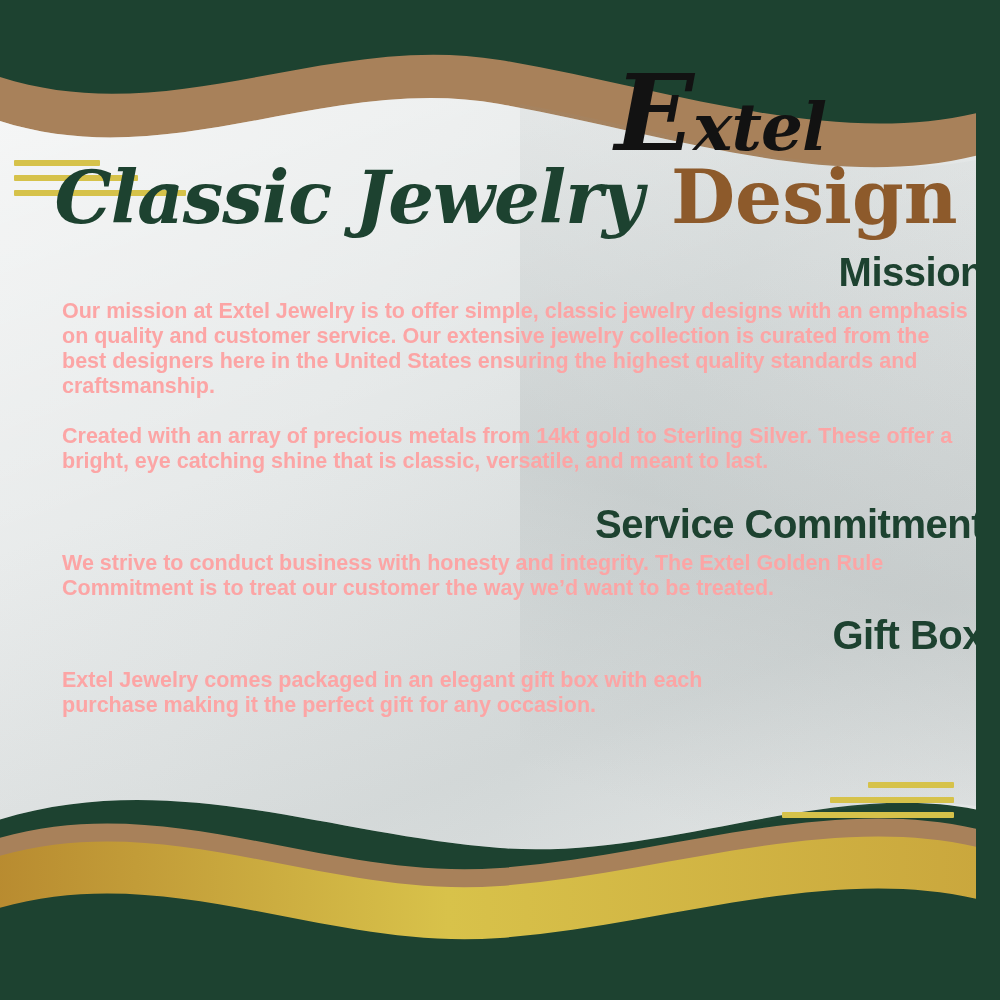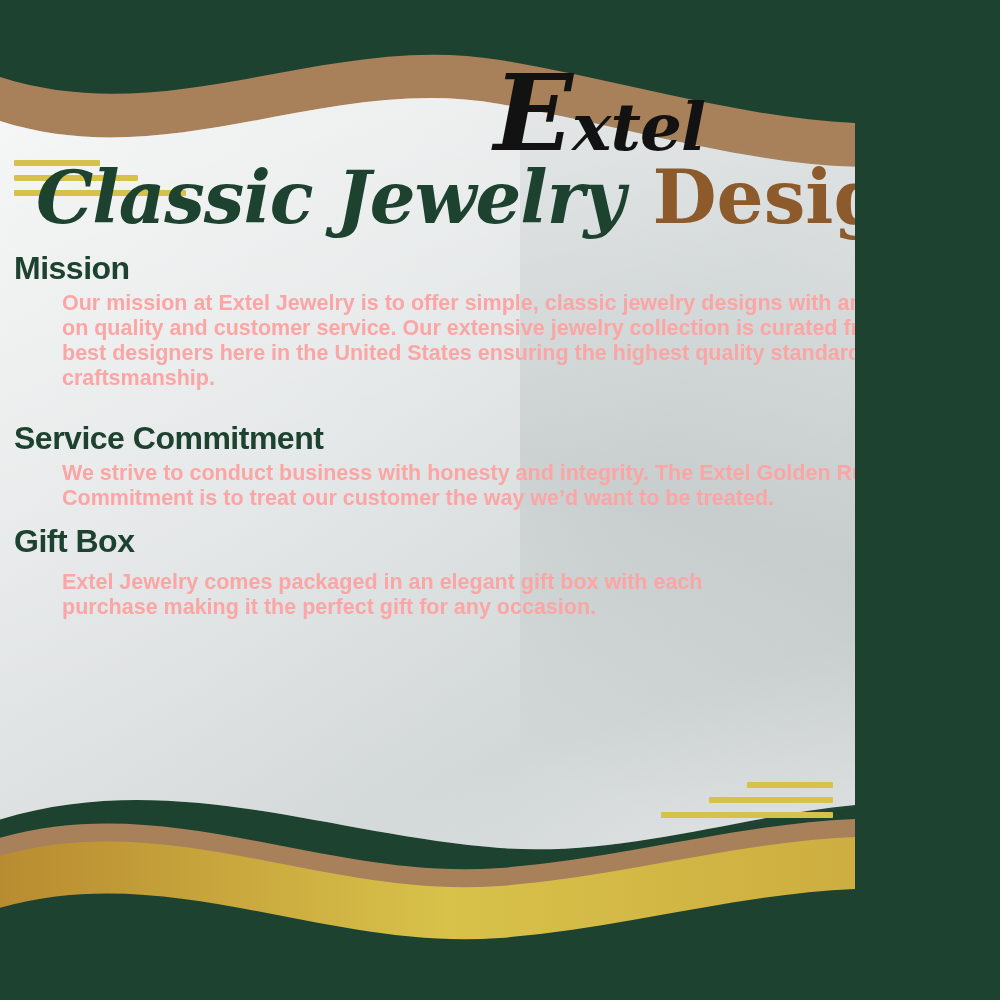--- a/index.html
+++ b/index.html
@@ -2,21 +2,21 @@
 <html><head>
 <meta charset="utf-8">
 <style>
   html,body{margin:0;padding:0;}
   body{
     width:1000px;height:1000px;overflow:hidden;
     font-family:"Liberation Sans", sans-serif;
     background:#1d4230;
     position:relative;
   }
-  .canvas{position:absolute;inset:0;width:855px;height:1000px;overflow:hidden;}
+  .canvas{position:absolute;inset:0;width:976px;height:1000px;overflow:hidden;}
 
   
   .bg-dark{position:absolute;inset:0;background:#1d4230;}
   .wave-top-bronze2{
     position:absolute;left:-20px;top:30px;width:1040px;height:160px;
     background:#a8815a;
     clip-path:path("M0,40 C180,110 340,0 520,30 C700,60 880,130 1040,70 L1040,160 L0,160 Z");
   }
   .paper{
     position:absolute;left:-20px;top:62px;width:1040px;height:860px;
@@ -86,21 +86,21 @@
     font-family:"DejaVu Serif", serif;font-weight:700;
     font-size:74px;color:#8d5a2b;margin-left:28px;
   }
 
   
   .content{position:absolute;left:14px;top:250px;width:970px;}
   .sec{margin-bottom:4px;}
   .sec h2{
     margin:0 0 4px 0;
     font-family:"Liberation Sans", sans-serif;
-    font-weight:700;font-size:32px;color:#1d4230;letter-spacing:-0.5px;
+    font-weight:700;font-size:40px;color:#1d4230;letter-spacing:-0.5px;text-align:right;
   }
   .sec p{
     margin:0 0 0 48px;
     font-family:"Liberation Sans", sans-serif;
     font-weight:700;font-size:21.5px;line-height:1.17;color:#fca5a5;
     max-width:910px;
   }
   .sec.s-mission{margin-bottom:24px;}
   .sec.s-materials{margin-bottom:28px;}
   .sec.s-service{margin-bottom:12px;}
@@ -141,20 +141,21 @@
   </div>
 
   <div class="content">
 
     <div class="sec s-mission">
       <h2>Mission</h2>
       <p>Our mission at Extel Jewelry is to offer simple, classic jewelry designs with an emphasis on quality and customer service. Our extensive jewelry collection is curated from the best designers here in the United States ensuring the highest quality standards and craftsmanship.</p>
     </div>
 
     <div class="sec s-materials">
+      <p>Created with an array of precious metals from 14kt gold to Sterling Silver. These offer a bright, eye catching shine that is classic, versatile, and meant to last.</p>
     </div>
 
     <div class="sec s-service">
       <h2>Service Commitment</h2>
       <p>We strive to conduct business with honesty and integrity. The Extel Golden Rule Commitment is to treat our customer the way we’d want to be treated.</p>
     </div>
 
     <div class="sec s-gift">
       <h2>Gift Box</h2>
       <p>Extel Jewelry comes packaged in an elegant gift box with each purchase making it the perfect gift for any occasion.</p>

